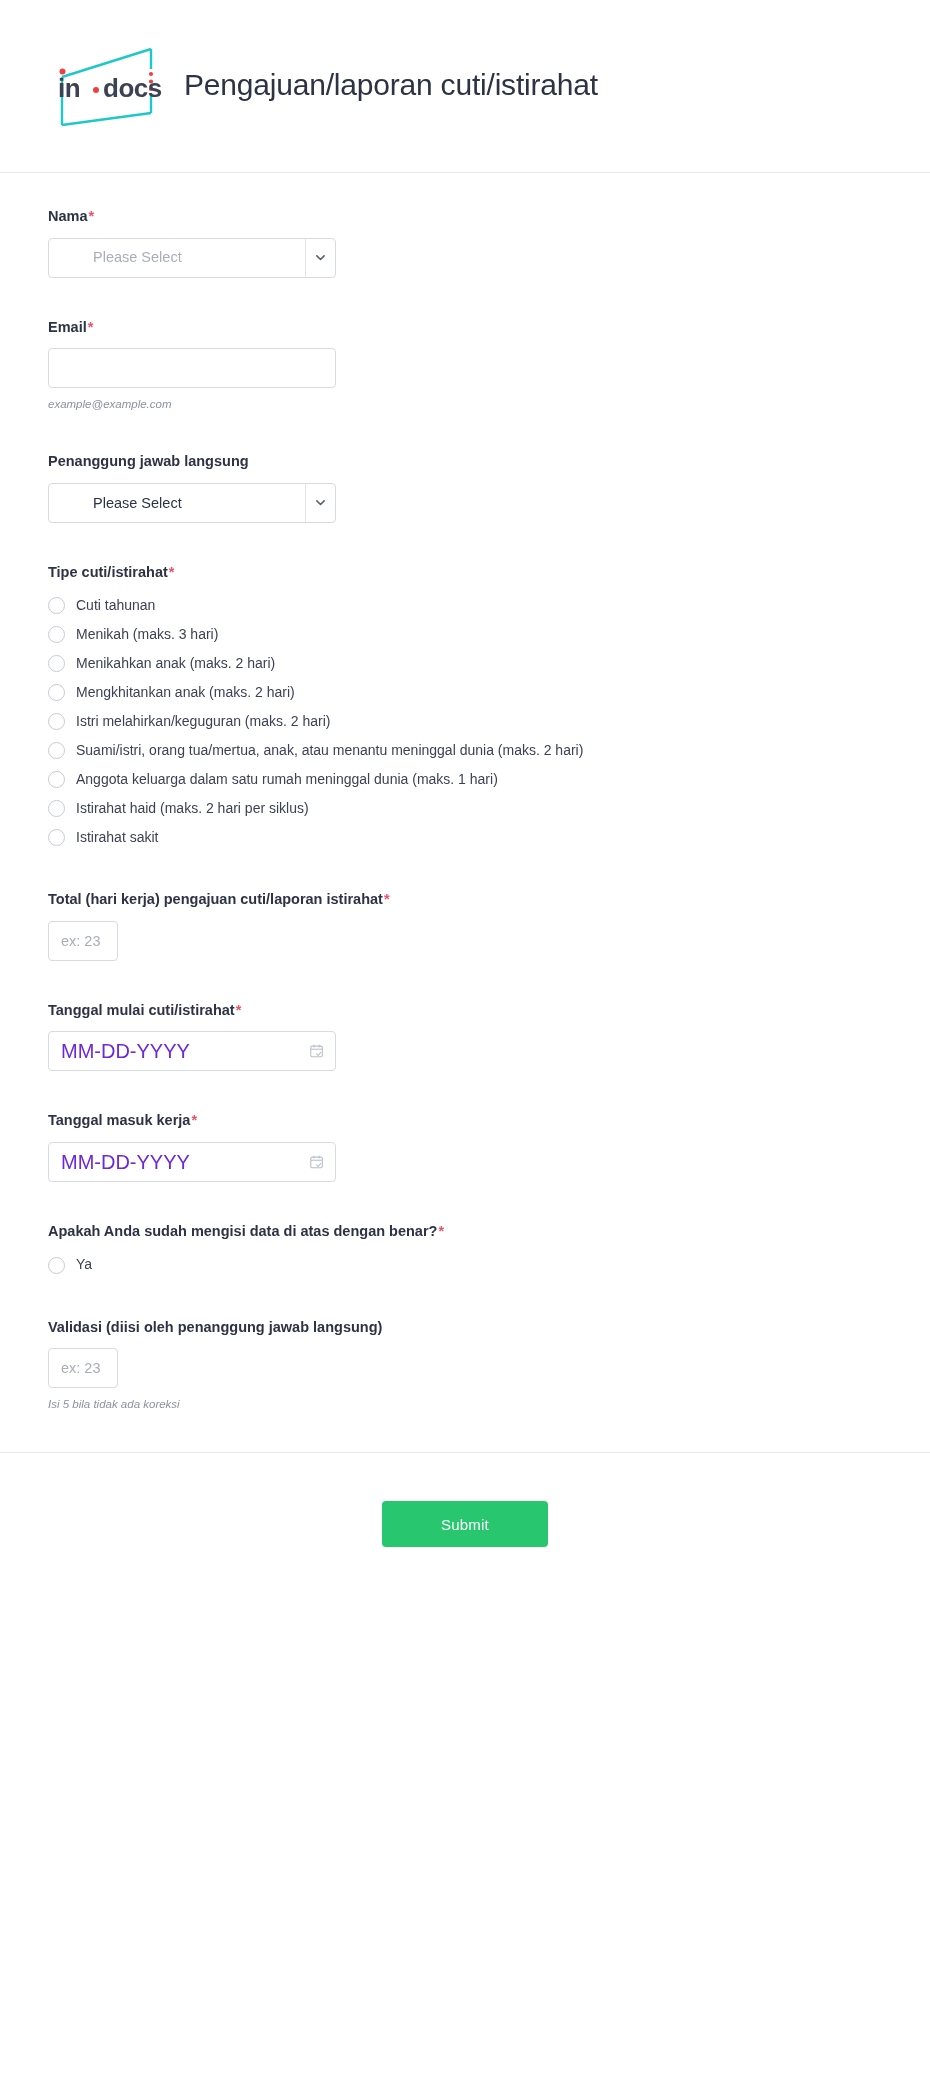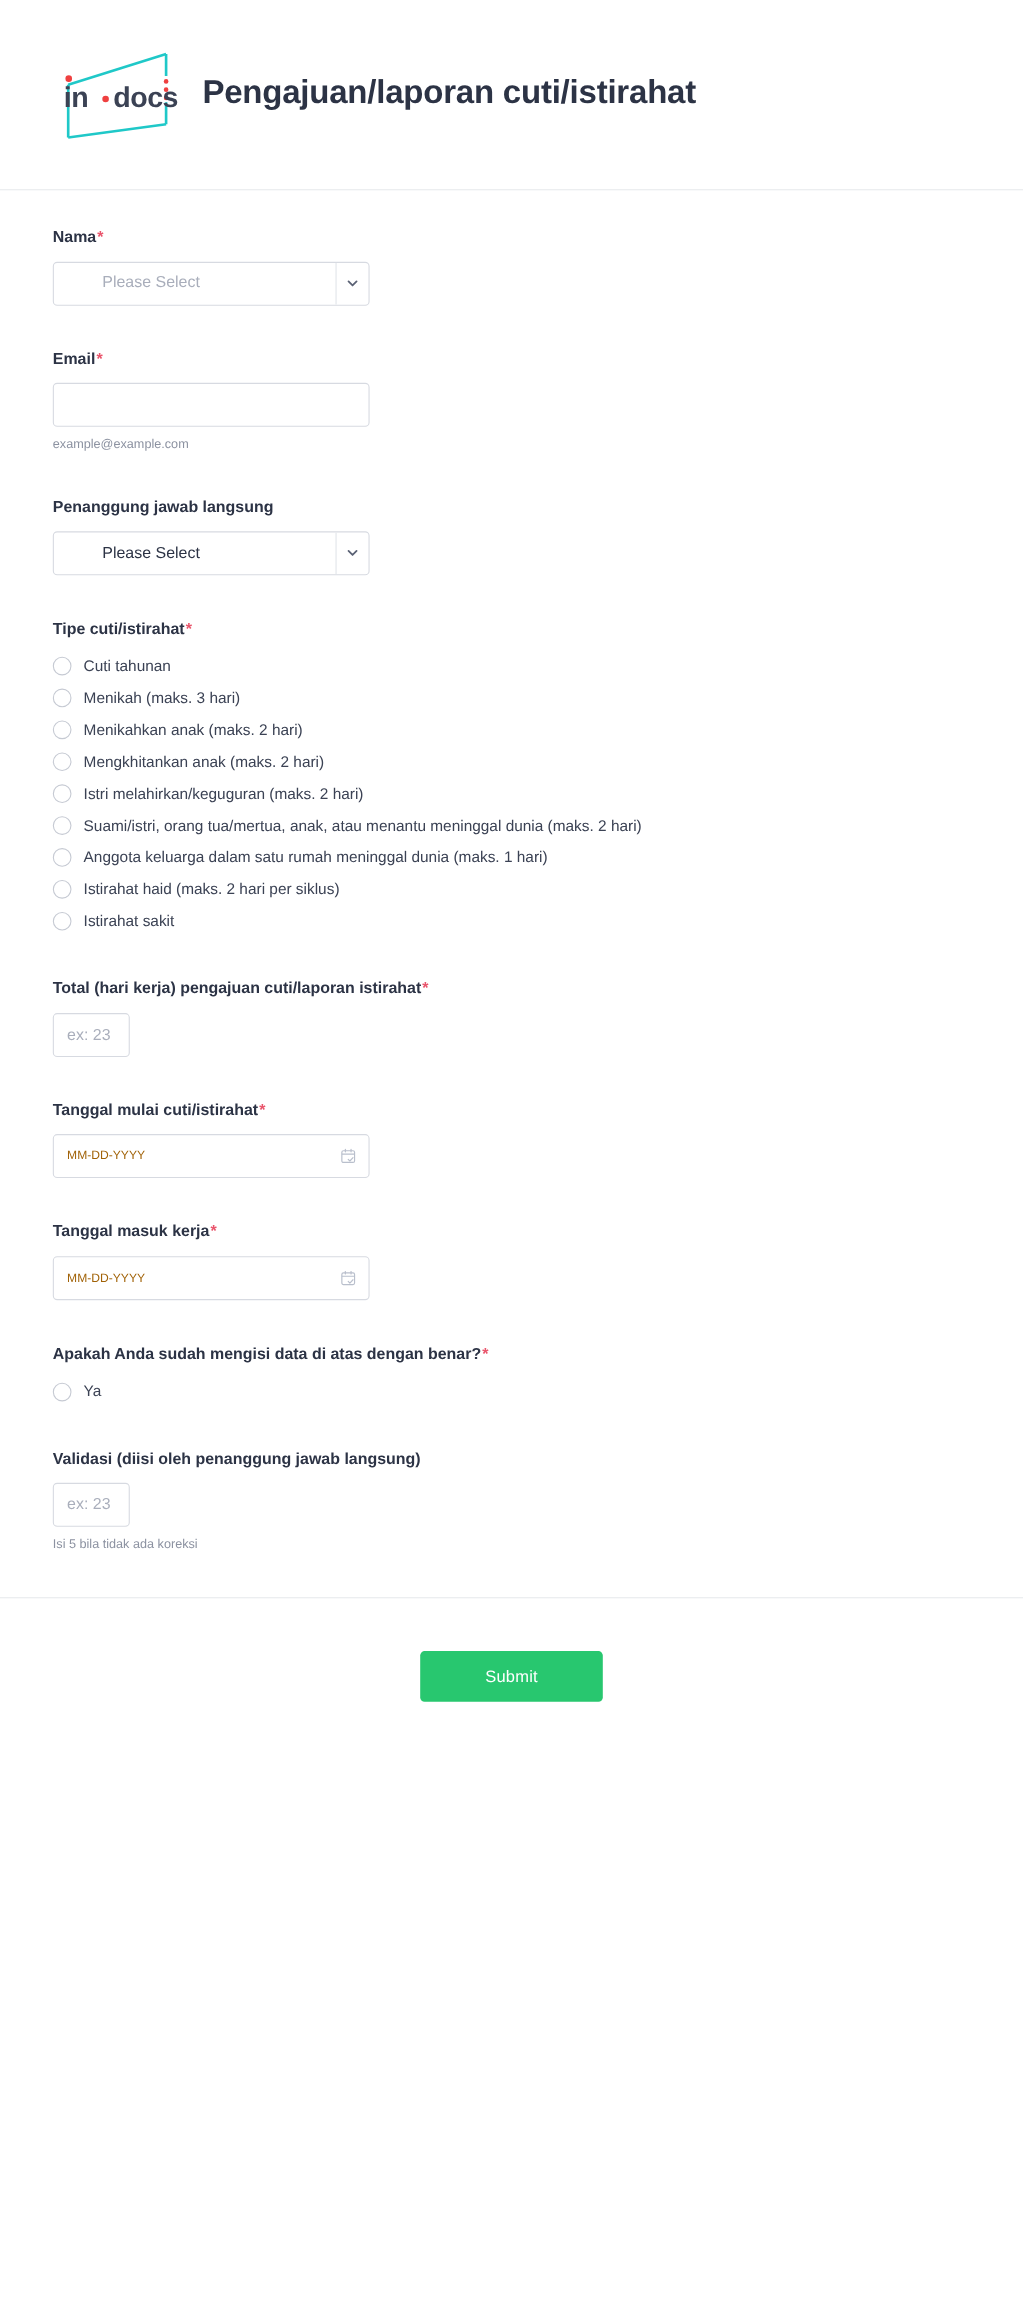--- a/index.html
+++ b/index.html
@@ -38,21 +38,21 @@
     position: relative;
     width: 116px;
     height: 100px;
     flex: 0 0 auto;
     margin-right: 20px;
   }
   .logo-svg { display: block; }
 
   .header-title {
     font-size: 30px;
-    font-weight: bold;
+    font-weight: normal;
     color: #2c3345;
     letter-spacing: -0.2px;
     line-height: 1.2;
     white-space: nowrap;
   }
 
   
   .form-body {
     padding: 34px 48px 0 48px;
   }
@@ -71,20 +71,21 @@
     font-weight: bold;
     font-size: 14.5px;
     margin-left: 1px;
   }
 
   .sub-hint {
     font-size: 11.5px;
     color: #8c92a1;
     margin-top: 8px;
     line-height: 1.4;
+    font-style: italic;
   }
 
   
   .select-control {
     width: 288px;
     height: 40px;
     border: 1px solid #d7dae1;
     border-radius: 4px;
     background: #ffffff;
     display: flex;
@@ -130,22 +131,22 @@
   .date-input {
     width: 288px;
     height: 40px;
     border: 1px solid #d7dae1;
     border-radius: 4px;
     background: #ffffff;
     display: flex;
     align-items: center;
     justify-content: space-between;
     padding: 0 10px 0 12px;
-    font-size: 11px;
-    color: #a16207;
+    font-size: 20px;
+    color: #6d28d9;
   }
   .cal-icon { flex: 0 0 auto; display: flex; align-items: center; }
 
   
   .radio-group { margin-top: 2px; }
   .radio-row {
     display: flex;
     align-items: center;
     margin-bottom: 4px;
     min-height: 25px;

